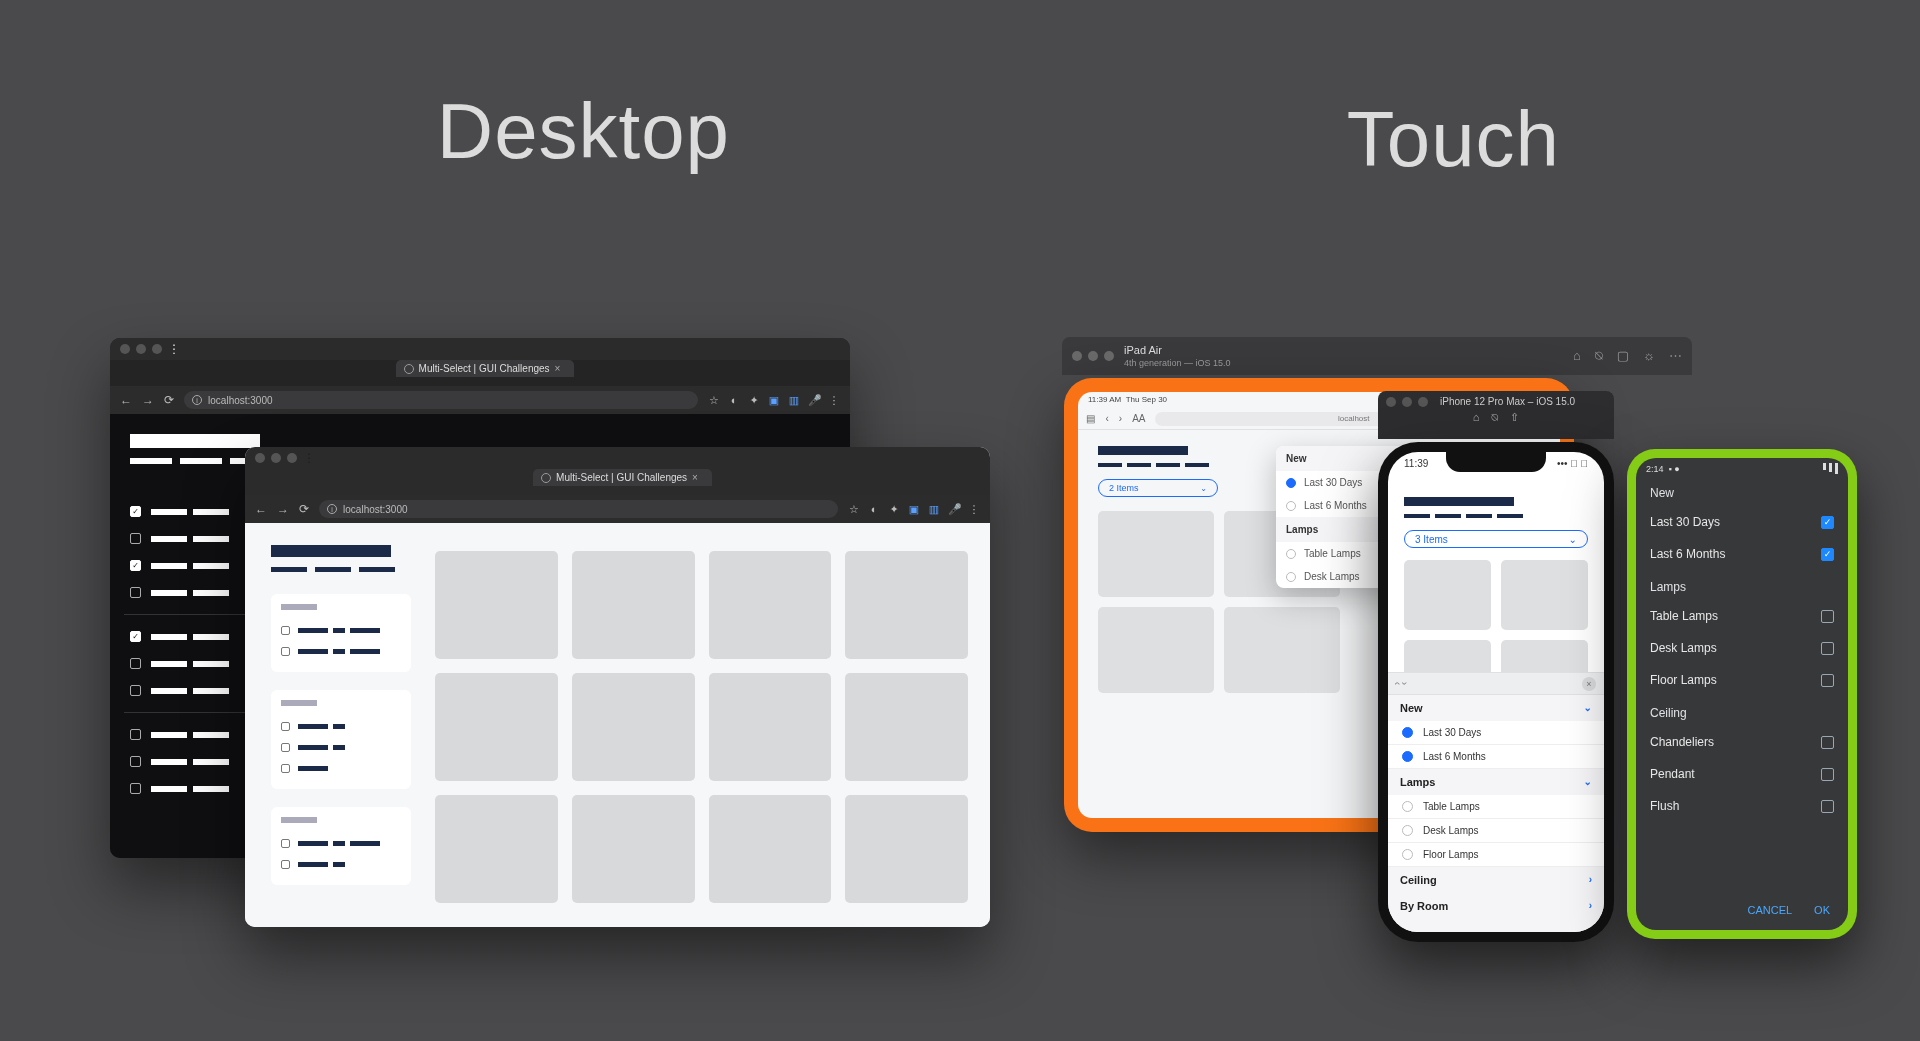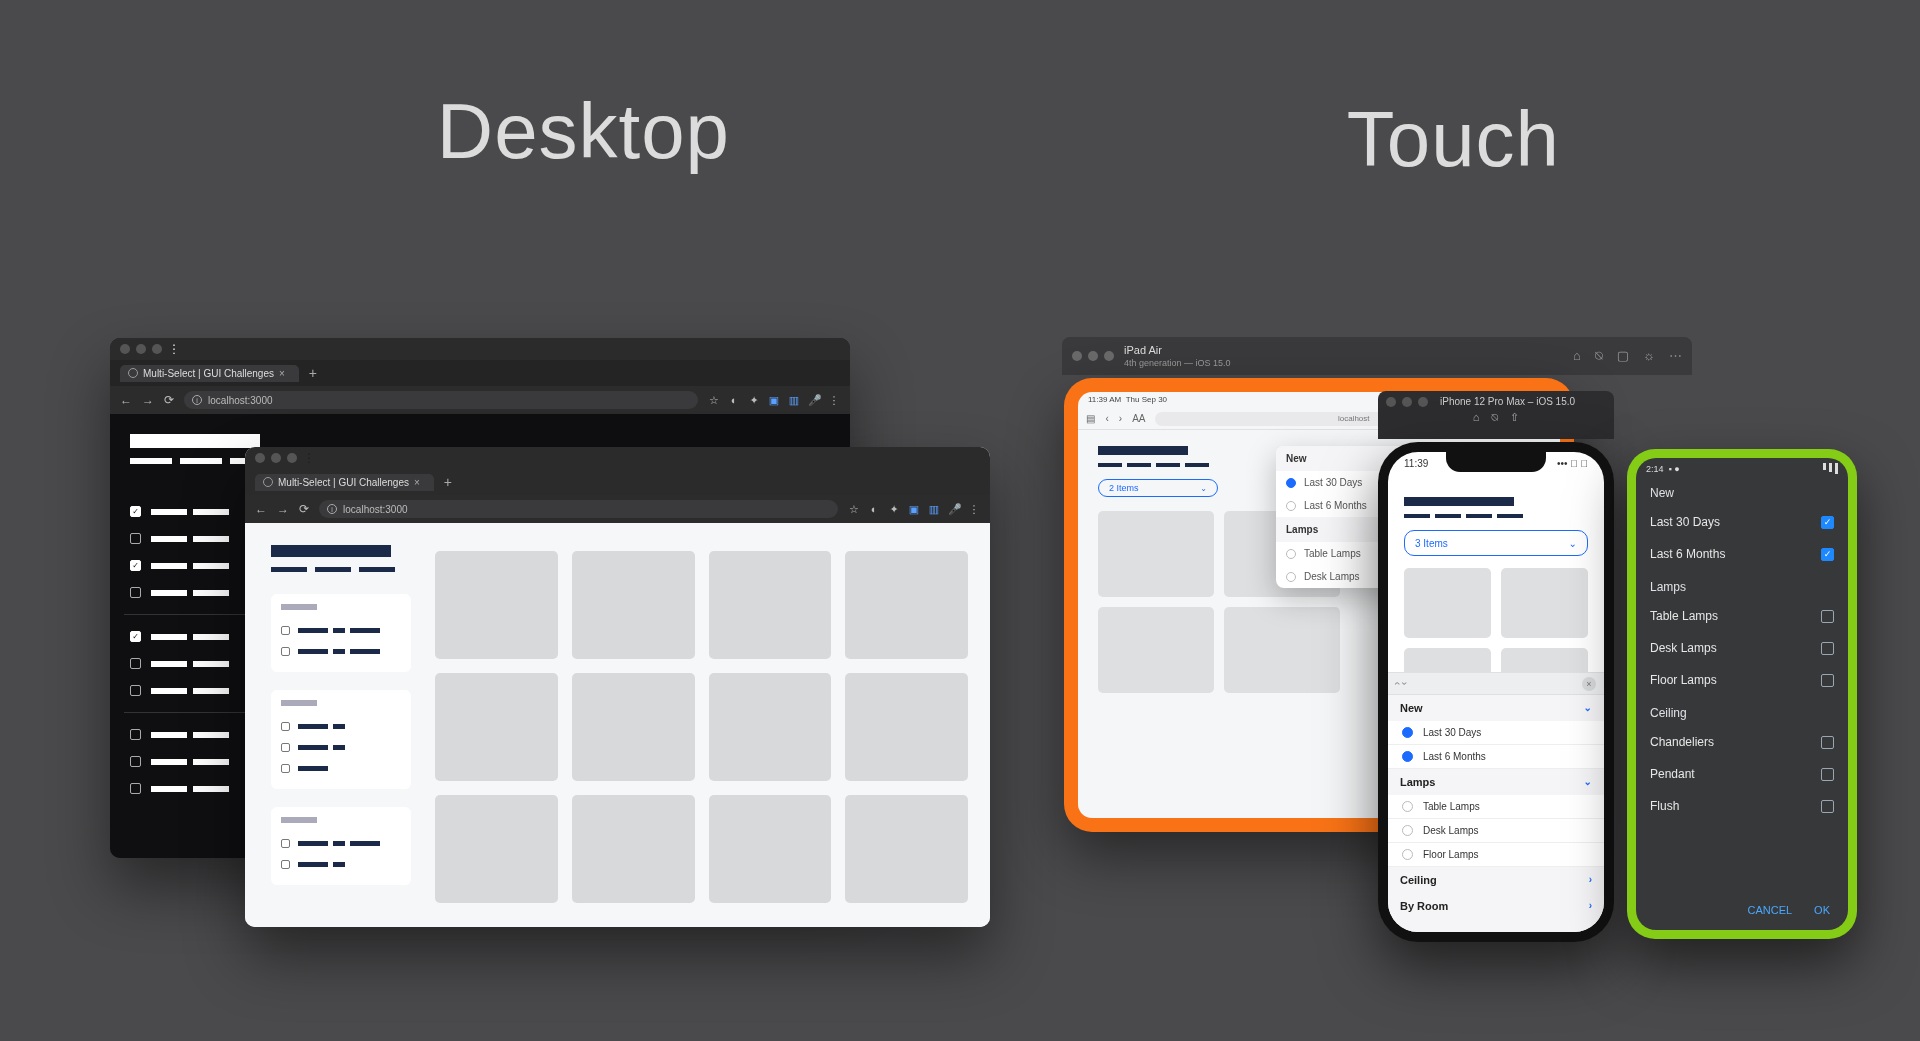--- a/index.html
+++ b/index.html
@@ -26,21 +26,21 @@
   border-radius: 10px;
   box-shadow: 0 30px 60px rgba(0,0,0,.45);
   overflow: hidden;
   font-size: 12px;
 }
 .browser .titlebar { height: 22px; background:#2b2b2b; display:flex; align-items:center; padding:0 10px; gap:6px;}
 .traffic { display:flex; gap:6px; }
 .traffic span { width:10px;height:10px;border-radius:50%;background:#555;}
 .browser.dark { background:#1e1e1e; color:#e8e8e8; }
 .browser.light{ background:#f2f3f5; color:#1c1c28; }
-.tabbar { height:26px; background:#242424; display:flex; align-items:center; padding-left:10px; gap:10px;}
+.tabbar { height:26px; background:#242424; display:flex; align-items:center; padding-left:10px; gap:10px;flex-direction:column;}
 .tab { background:#3a3a3c; color:#ddd; font-size:10px; padding:3px 14px 3px 8px; border-radius:5px 5px 0 0; display:flex; align-items:center; gap:5px;}
 .tab .globe{width:10px;height:10px;border-radius:50%;border:1px solid #999;}
 .tab .x{font-size:10px;color:#aaa;}
 .tabbar .plus{color:#aaa;font-size:14px;}
 .urlbar { height:28px; background:#2c2c2c; display:flex; align-items:center; padding:0 10px; gap:10px;}
 .urlbar .navbtn{color:#bbb;font-size:12px;}
 .urlbar .addr{flex:1;background:#3a3a3c;height:18px;border-radius:9px;display:flex;align-items:center;padding:0 8px;color:#bbb;font-size:10px;gap:6px;}
 .urlbar .addr .info{width:10px;height:10px;border:1px solid #aaa;border-radius:50%;display:flex;align-items:center;justify-content:center;font-size:7px;}
 .urlbar .right{display:flex;gap:8px;color:#bbb;font-size:11px;}
 .urlbar .right span{width:12px;text-align:center;}
@@ -108,21 +108,21 @@
 
 
 #iphone{position:absolute;left:1378px;top:442px;width:236px;height:500px;background:#111;border-radius:40px;padding:10px;box-shadow:0 25px 55px rgba(0,0,0,.55);}
 #iphone .screen{background:#fff;width:100%;height:100%;border-radius:30px;overflow:hidden;position:relative;font-size:10px;color:#333;}
 #iphone .notch{position:absolute;top:0;left:50%;transform:translateX(-50%);width:100px;height:20px;background:#111;border-radius:0 0 14px 14px;}
 #iphone .status{display:flex;justify-content:space-between;padding:6px 16px 0;font-size:10px;gap:12px;}
 #iphone .content{padding:28px 16px 0;}
 .iph-title{height:9px;width:110px;background:#1c2a4a;margin-bottom:8px;}
 .iph-sub{display:flex;gap:5px;margin-bottom:12px;}
 .iph-sub span{height:4px;width:26px;background:#1c2a4a;}
-.iph-pill{border:1px solid #1c6bff;color:#1c6bff;border-radius:10px;height:18px;display:flex;align-items:center;padding:12px 10px;font-size:10px;justify-content:space-between;margin-bottom:12px;}
+.iph-pill{border:1px solid #1c6bff;color:#1c6bff;border-radius:10px;height:18px;display:flex;align-items:center;padding:4px 10px;font-size:10px;justify-content:space-between;margin-bottom:12px;}
 .iph-grid{display:grid;grid-template-columns:repeat(2,1fr);grid-auto-rows:70px;gap:10px;}
 .iph-grid .cell{background:#dedfe1;border-radius:5px;}
 
 .ios-sheet{position:absolute;left:0;right:0;bottom:0;height:260px;background:#f5f5f7;border-top:1px solid #e0e0e3;}
 .ios-sheet .hdr{height:22px;display:flex;align-items:center;justify-content:space-between;padding:0 8px;background:#eceef0;border-bottom:1px solid #e0e0e3;font-size:10px;color:#888;}
 .ios-sheet .hdr .arrows span{display:inline-block;transform:rotate(90deg);margin-right:4px;}
 .ios-sheet .hdr .close{width:14px;height:14px;border-radius:50%;background:#d6d8da;color:#777;display:flex;align-items:center;justify-content:center;font-size:9px;}
 .ios-sheet .sec-head{display:flex;justify-content:space-between;padding:7px 12px;font-weight:600;color:#222;font-size:11px;}
 .ios-sheet .sec-head .chev{color:#1c6bff;font-size:10px;}
 .ios-sheet .opt{display:flex;align-items:center;gap:10px;padding:6px 14px;background:#fff;border-bottom:1px solid #eee;font-size:10px;}

